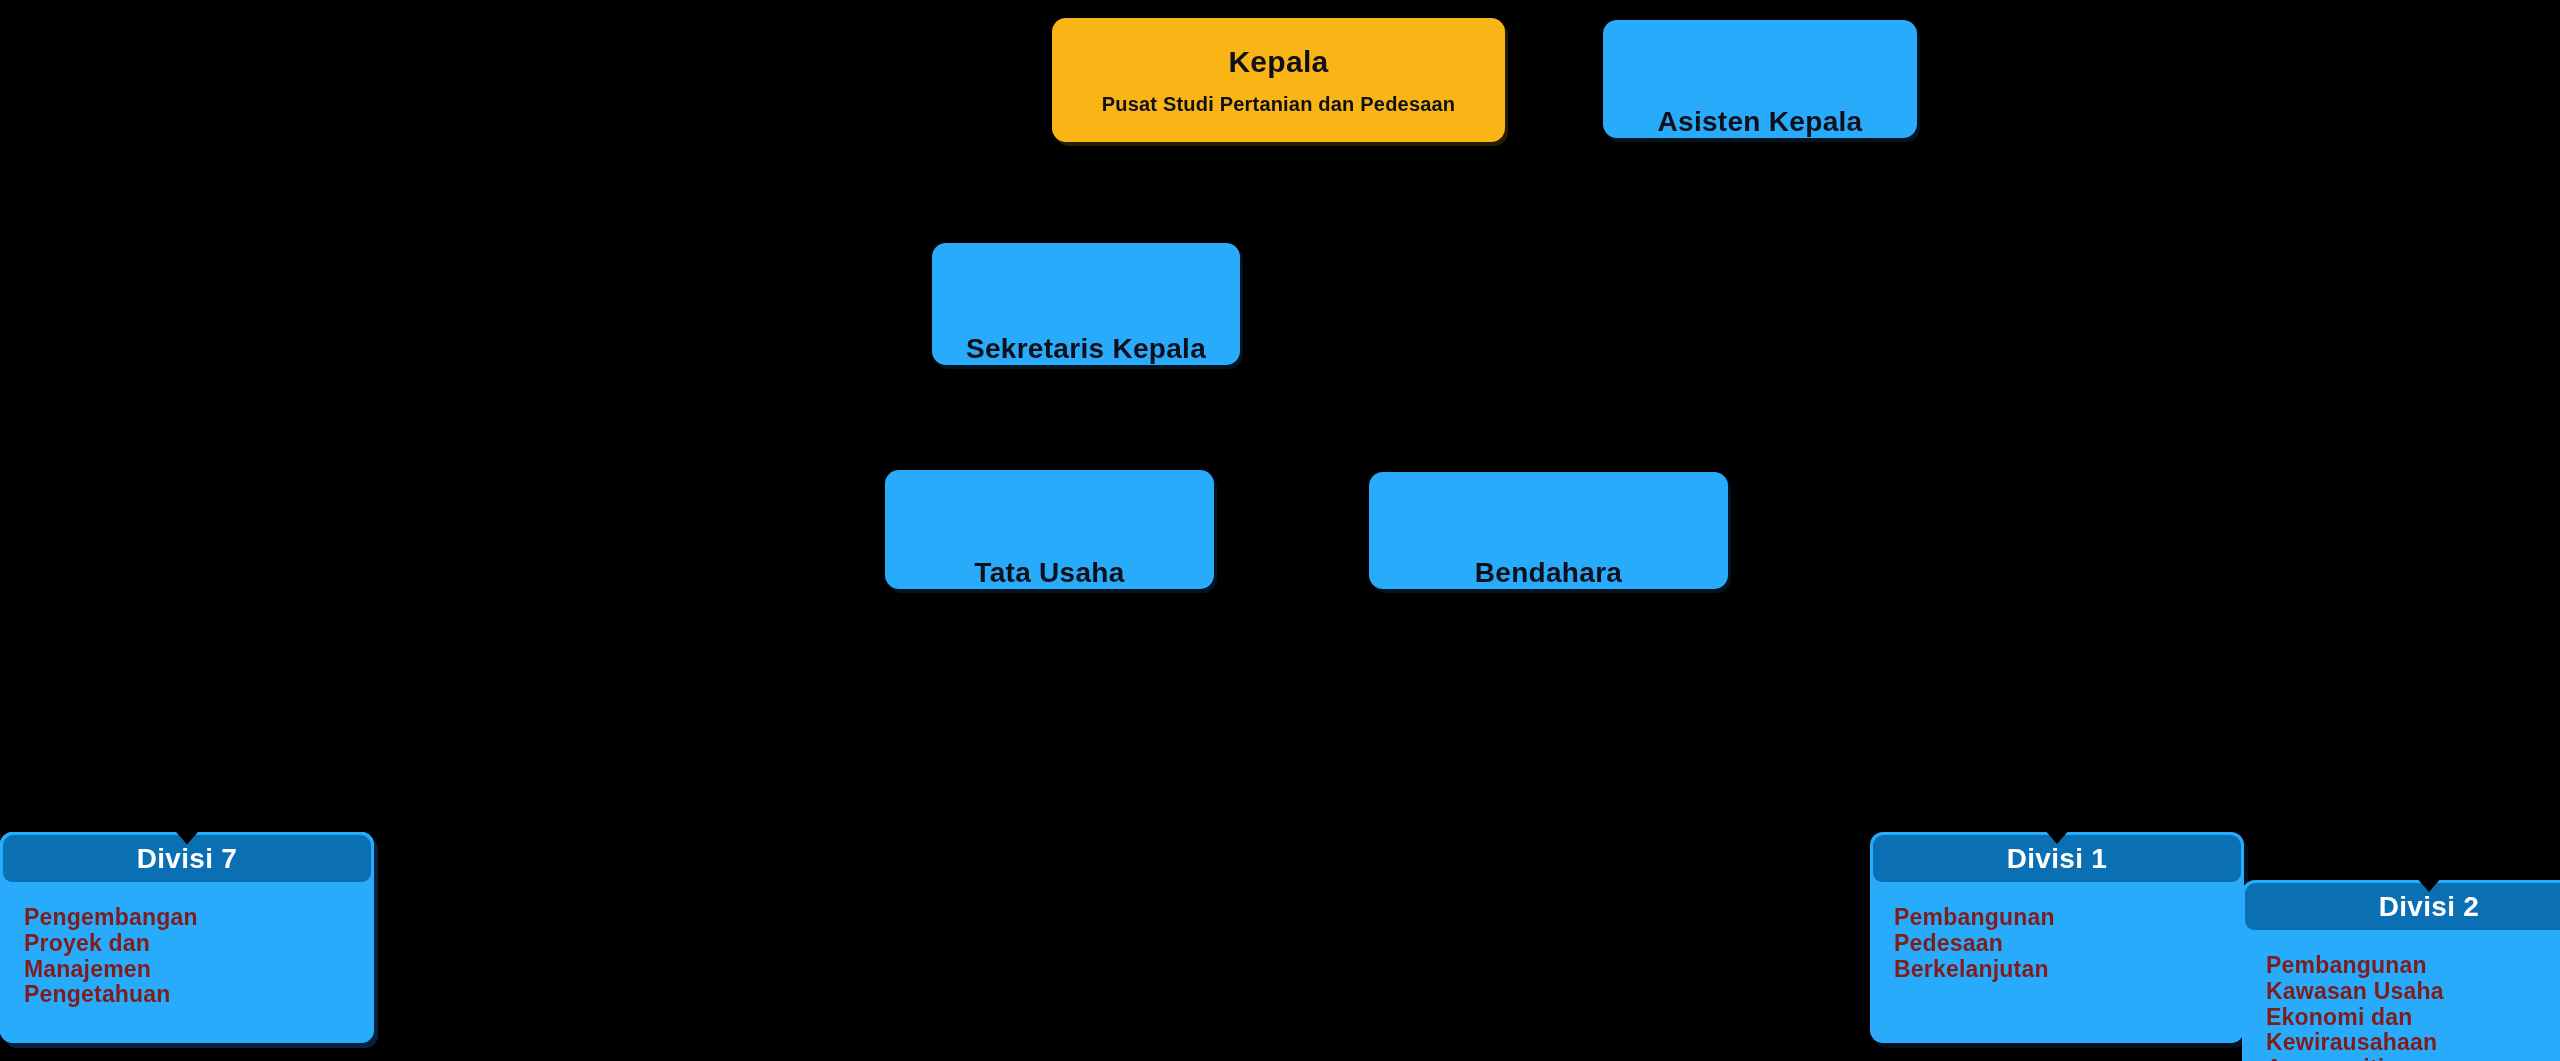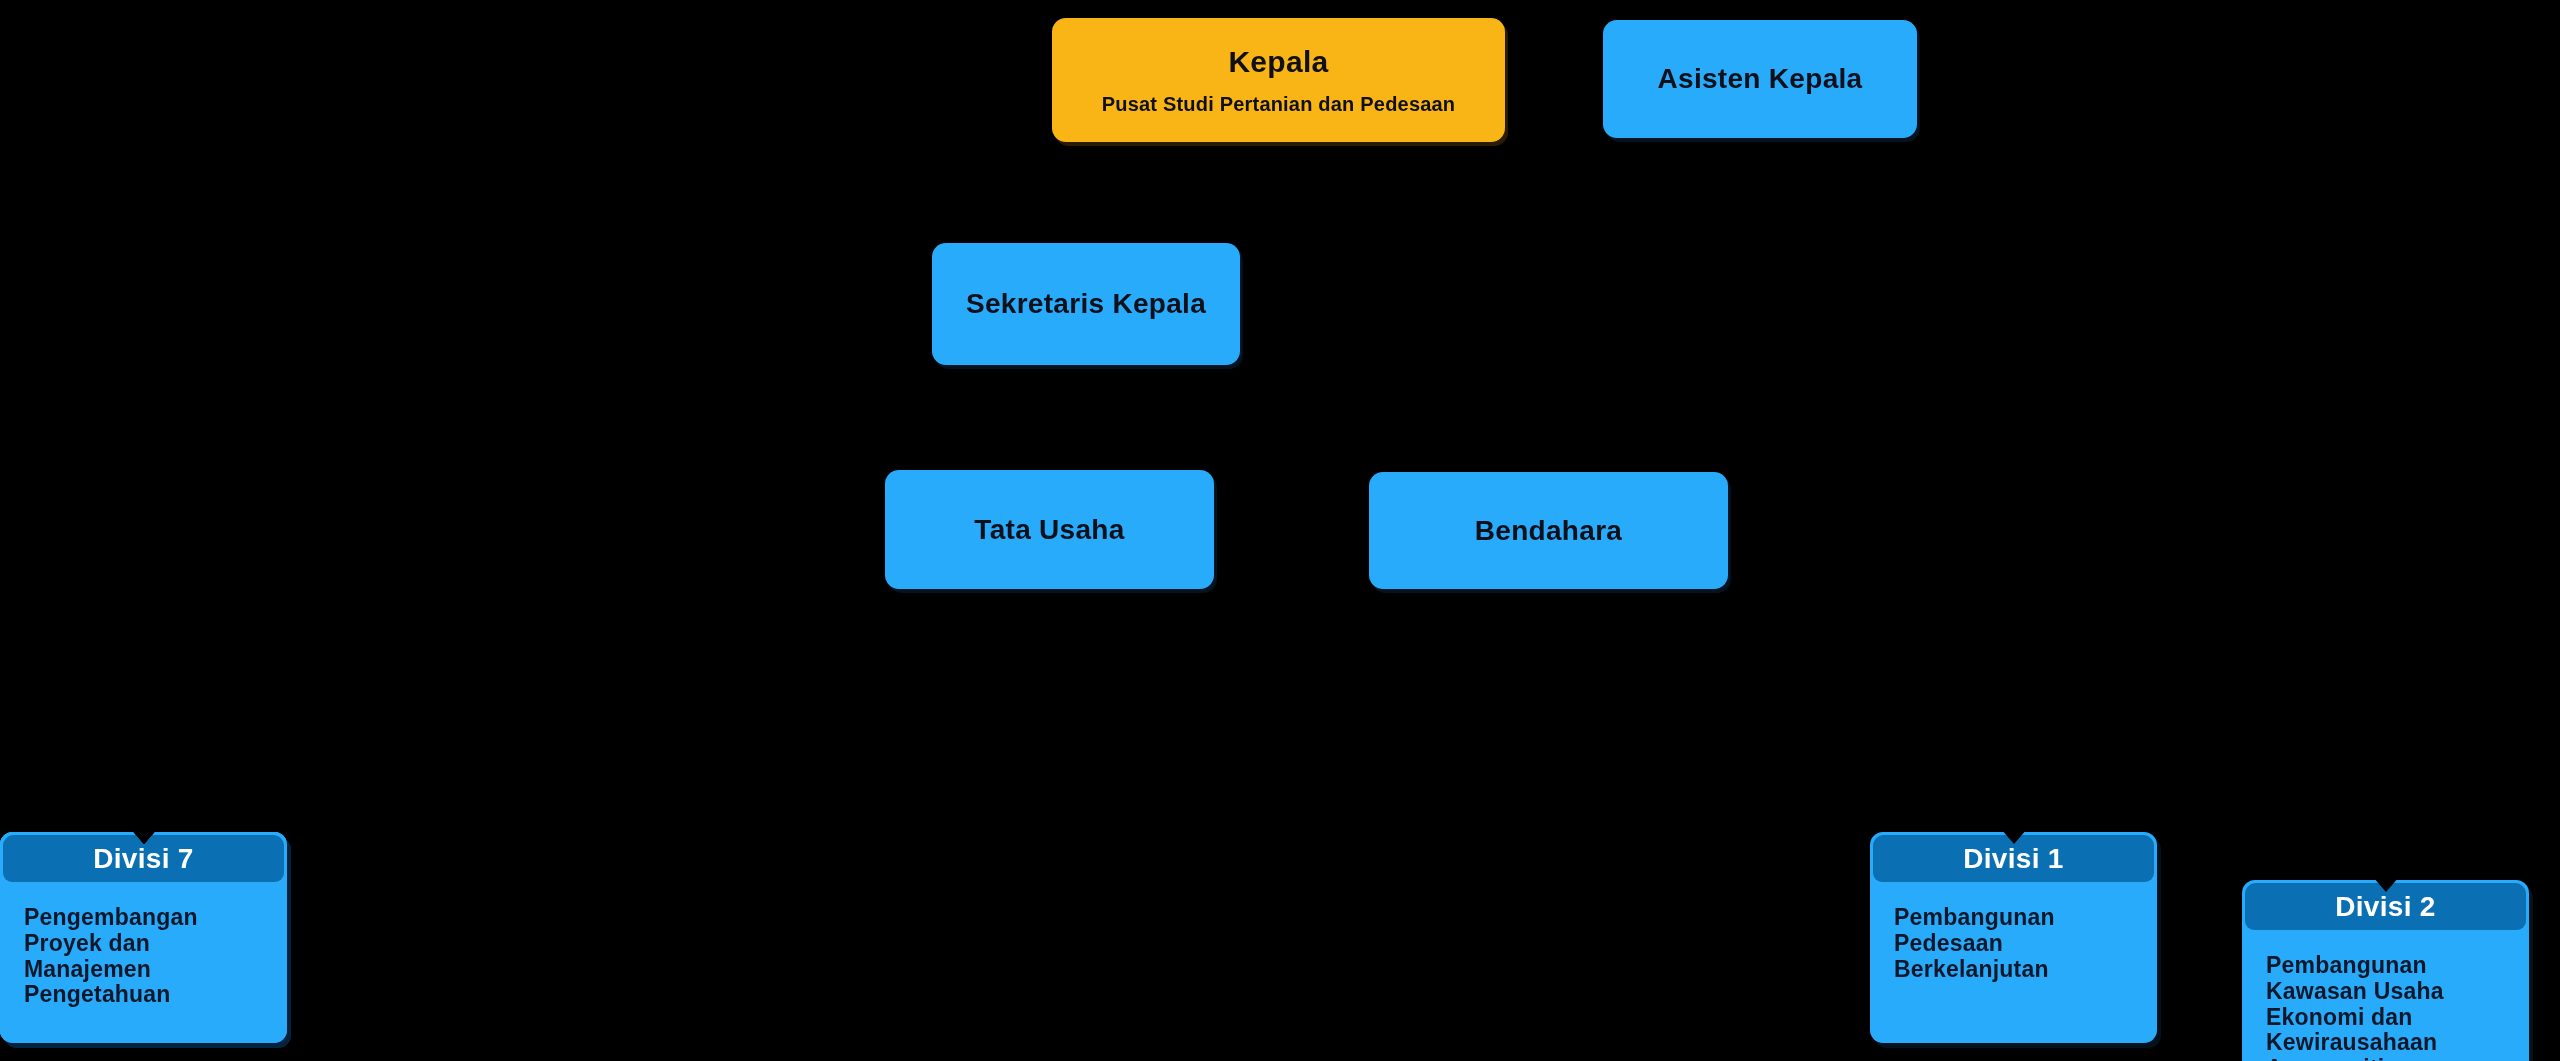--- a/index.html
+++ b/index.html
@@ -26,41 +26,42 @@
     border-radius: 14px;
     color: #10101a;
   }
   .box.orange {
     background: #F9B515;
     box-shadow: 3px 4px 0 rgba(120, 80, 0, 0.35);
   }
   .box.blue {
     background: #29ABFB;
     box-shadow: 3px 4px 0 rgba(8, 42, 72, 0.45);
+    justify-content: flex-end;
   }
   .box-title {
     font-size: 28px;
     letter-spacing: 0.3px;
   }
   #box-kepala .box-title { font-size: 30px; }
   .box-subtitle {
     margin-top: 14px;
     font-size: 20px;
     letter-spacing: 0.2px;
   }
   #box-kepala     { left: 1052px; top: 18px;  width: 453px; height: 124px; }
   #box-asisten    { left: 1603px; top: 20px;  width: 314px; height: 118px; }
   #box-sekretaris { left: 932px;  top: 243px; width: 308px; height: 122px; }
   #box-tata       { left: 885px;  top: 470px; width: 329px; height: 119px; }
   #box-bendahara  { left: 1369px; top: 472px; width: 359px; height: 117px; }
 
   .division {
     position: absolute;
     top: 832px;
-    width: 287px;
+    width: 374px;
     height: 211px;
     background: #29ABFB;
     border-radius: 13px;
     box-shadow: 4px 5px 0 rgba(7, 36, 64, 0.5);
   }
   .division:nth-of-type(1) { left: 10px; }
   .division:nth-of-type(2) { left: 382px; }
   .division:nth-of-type(3) { left: 754px; }
   .division:nth-of-type(4) { left: 1126px; }
   .division:nth-of-type(5) { left: 1498px; }
@@ -85,21 +86,21 @@
   .division-body {
     position: absolute;
     top: 50px;
     left: 0;
     right: 0;
     bottom: 0;
     padding: 23px 16px 0 24px;
     font-size: 23px;
     line-height: 1.12;
     letter-spacing: 0.2px;
-    color: #0f172a;
+    color: #7f1d1d;
     white-space: pre-line;
   }
   .notch {
     position: absolute;
     top: -3px;
     left: 50%;
     transform: translateX(-50%);
     width: 0;
     height: 0;
     border-left: 13px solid transparent;

